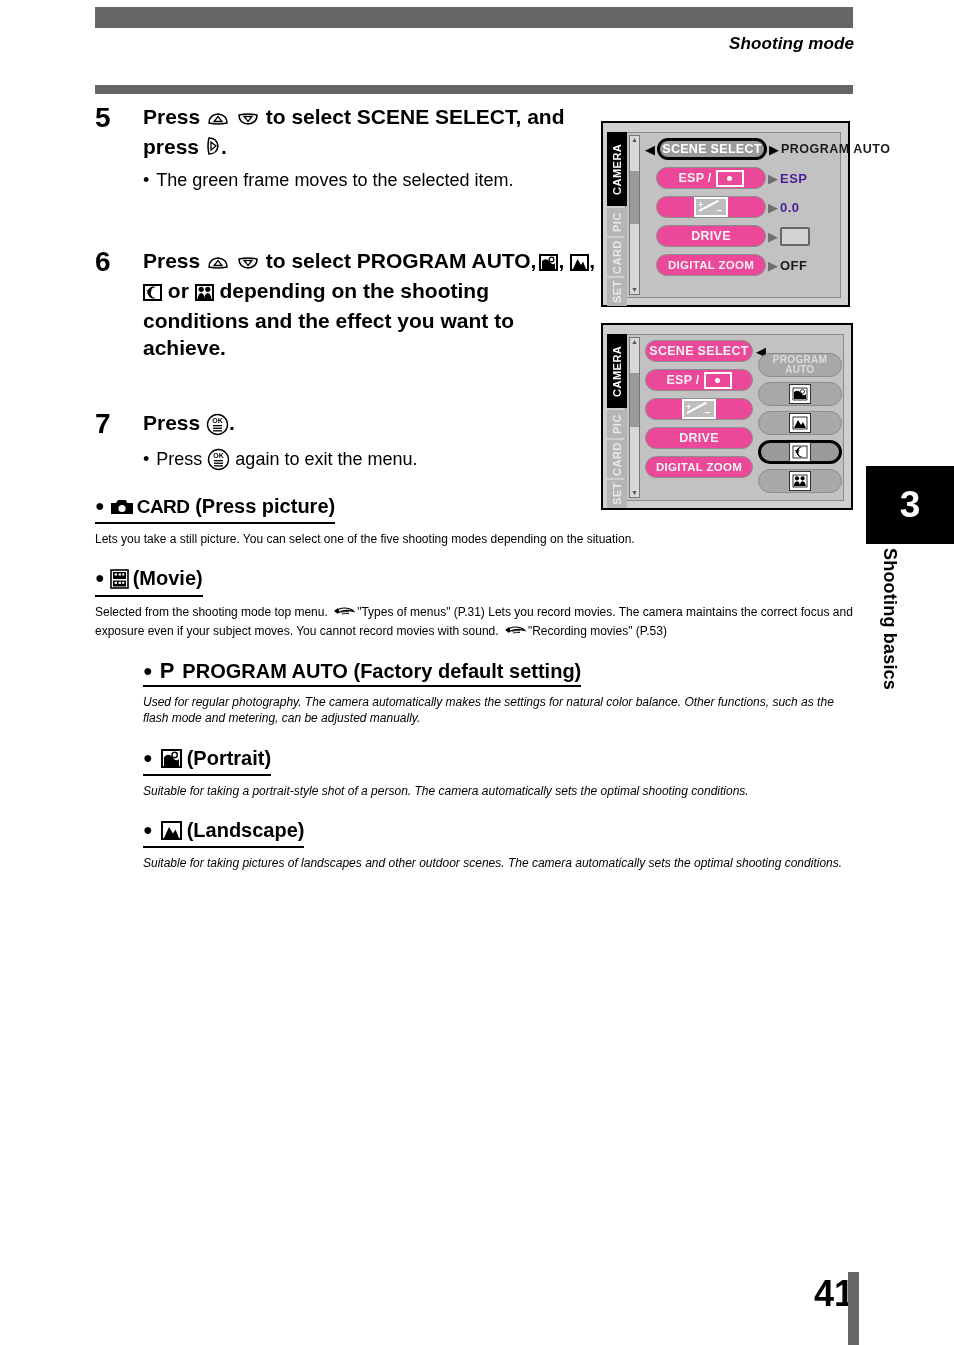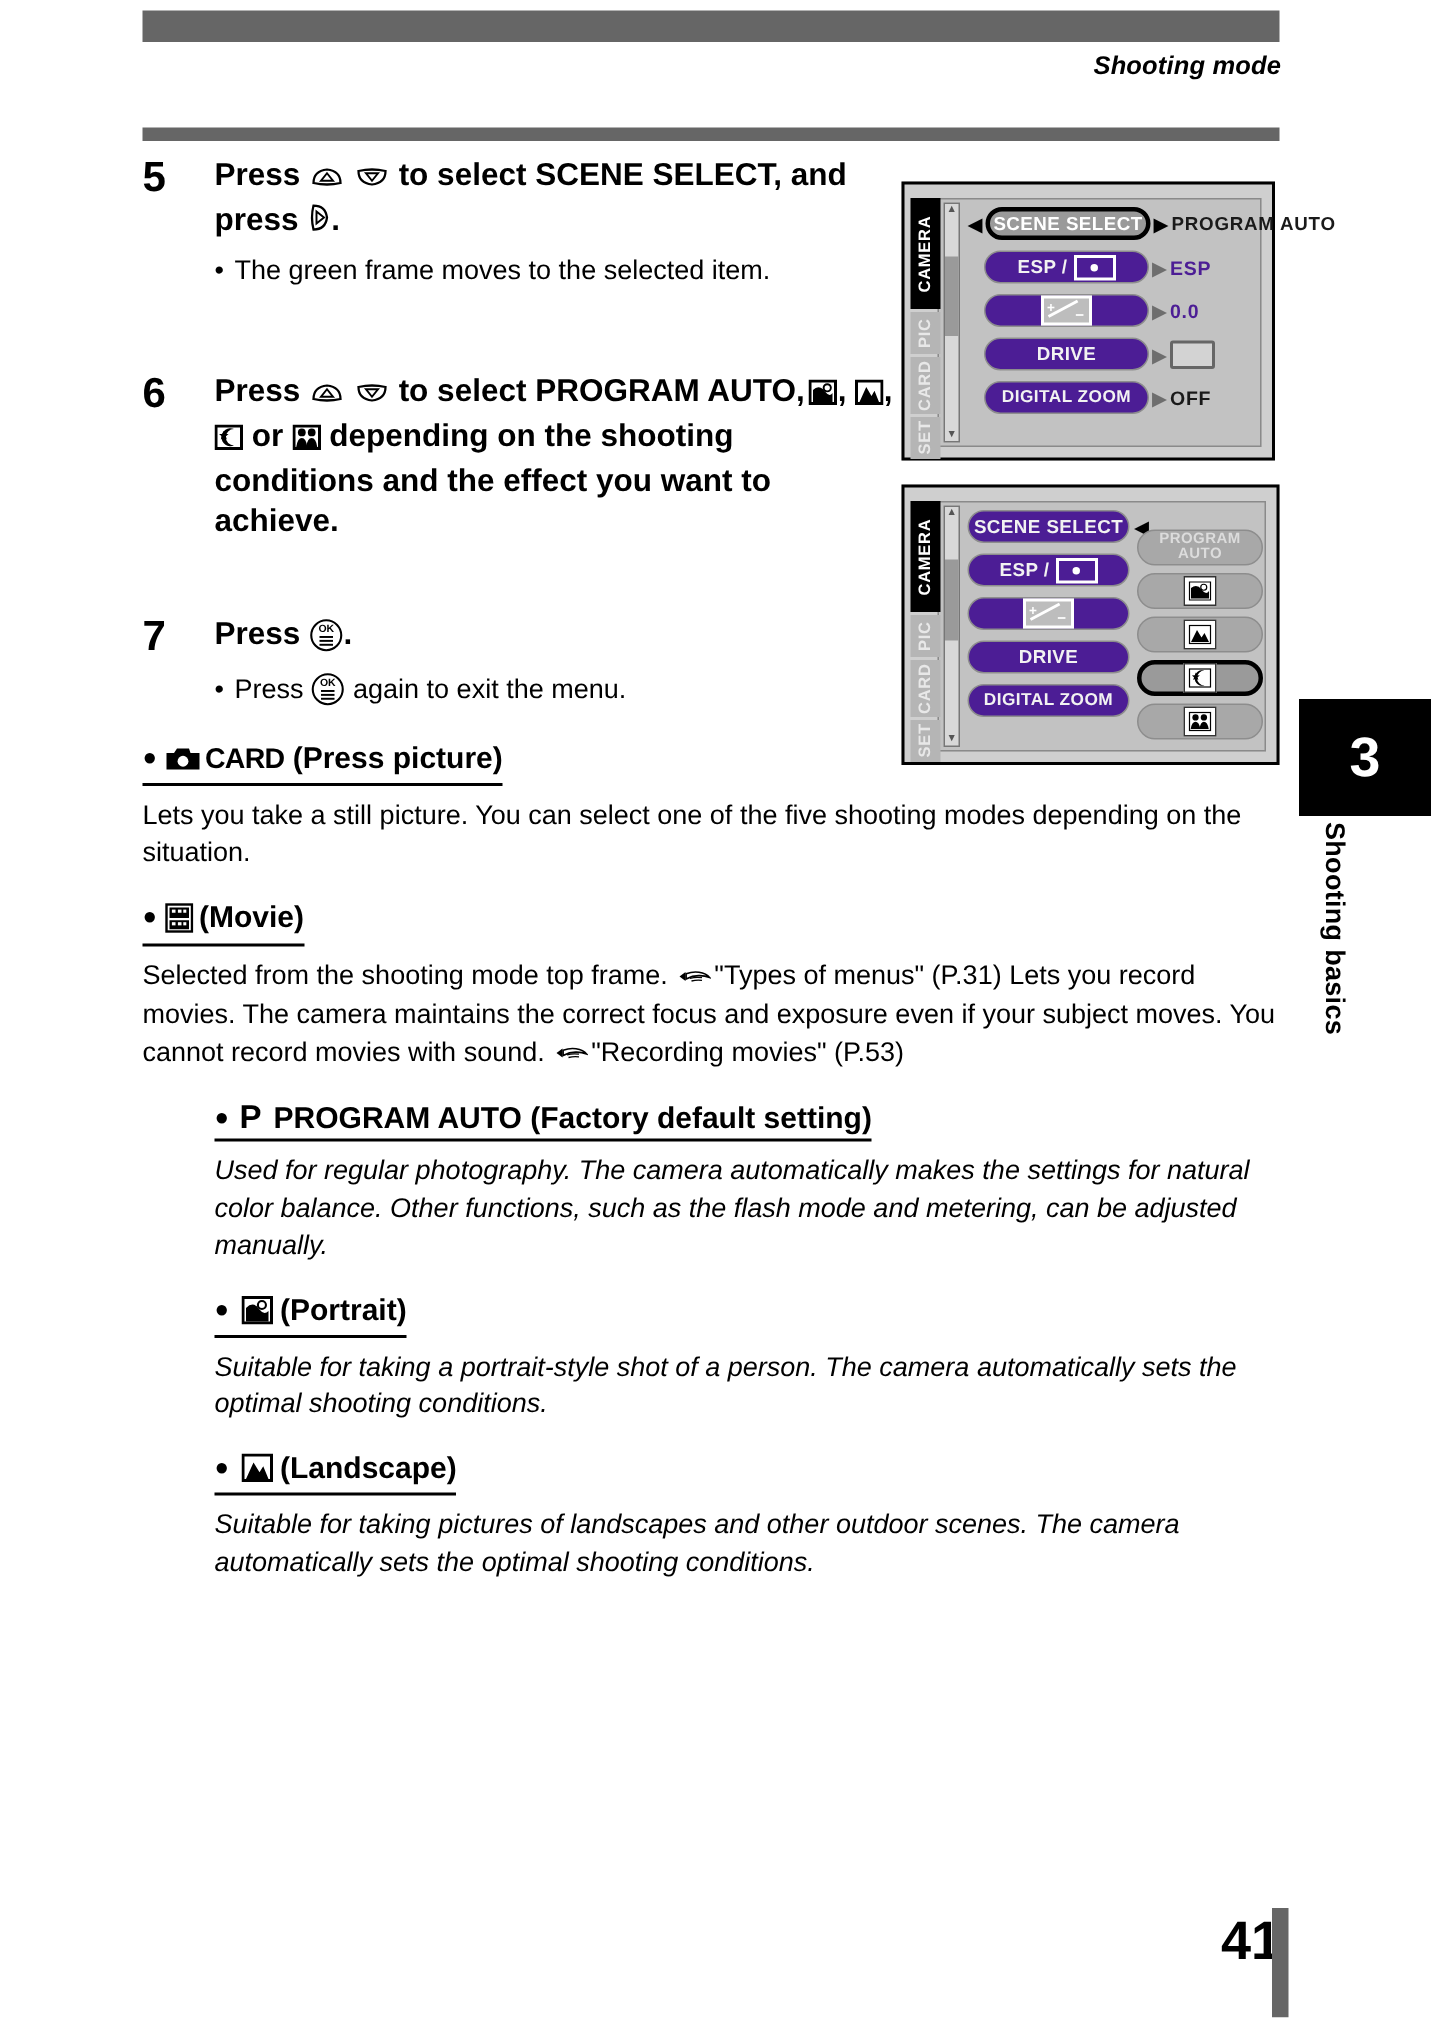--- a/index.html
+++ b/index.html
@@ -33,21 +33,21 @@
   
   .content{position:absolute;left:95px;top:104px;width:760px;}
 
   .step{position:relative;margin-bottom:4px;}
   .step-num{position:absolute;left:0;top:0;font-size:28px;font-weight:bold;line-height:1;}
   .step-body{margin-left:48px;}
   .step-title{font-size:21px;font-weight:bold;line-height:1.28;max-width:455px;}
   .step-sub{font-size:18px;line-height:1.3;margin-top:5px;max-width:470px;display:flex;}
   .step-sub .dot{flex:0 0 auto;margin-right:7px;}
 
-  .para{font-size:18px;line-height:1.38;max-width:760px;margin:2px 0 0 0;}
+  .para{font-size:12px;line-height:1.38;max-width:760px;margin:2px 0 0 0;}
 
   .sec-head{display:inline-block;font-size:20px;font-weight:bold;border-bottom:2.5px solid #000;padding-bottom:1px;
     margin-top:20px;margin-bottom:5px;white-space:nowrap;}
   .sec-head .bullet{font-size:16px;vertical-align:2px;margin-right:5px;}
   .plain-head{display:inline-block;font-size:20px;font-weight:bold;border-bottom:2.5px solid #000;padding-bottom:1px;
     margin-top:16px;margin-bottom:5px;}
 
   .indent{margin-left:48px;}
   .indent .para{max-width:712px;font-style:italic;}
 
@@ -76,21 +76,21 @@
   
   .scrollbar{position:absolute;left:26px;top:12px;width:9px;bottom:10px;background:#d8d8d8;border:1px solid #777;}
   .scroll-thumb{position:absolute;left:0;right:0;top:22%;height:34%;background:#9a9a9a;}
   .scroll-arrow{position:absolute;left:0;right:0;height:8px;color:#555;font-size:7px;text-align:center;line-height:8px;}
 
   
   .rows{position:absolute;left:40px;top:14px;right:6px;bottom:8px;}
   .row{position:absolute;left:0;height:24px;display:flex;align-items:center;}
 
   .pill{display:flex;align-items:center;justify-content:center;
-     height:22px;border-radius:11px;background:#4c1d95;border:1.5px solid #8d8d8d;
+     height:22px;border-radius:11px;background:#ec4899;border:1.5px solid #8d8d8d;
      color:#f2f2f2;font-size:12.5px;font-weight:bold;letter-spacing:.3px;
      box-sizing:border-box;}
   .pill.sel{background:#9a9a9a;border:3px solid #000;color:#fff;}
 
   .caret{font-size:13px;line-height:1;margin:0 2px;color:#000;}
   .caret-dim{color:#6e6e6e;}
 
   .val{font-size:13px;font-weight:bold;color:#4c1d95;letter-spacing:.5px;white-space:nowrap;}
   .val-dark{color:#1a1a1a;}
 
@@ -442,21 +442,21 @@
           <rect x="8.6" y="4.4" width="2.4" height="2.1" fill="#fff"></rect>
           <rect x="12.2" y="4.4" width="2" height="2.1" fill="#fff"></rect>
           <rect x="3" y="11.5" width="13" height="6" fill="#000"></rect>
           <rect x="4.6" y="12.8" width="2.4" height="2.1" fill="#fff"></rect>
           <rect x="8.6" y="12.8" width="2.4" height="2.1" fill="#fff"></rect>
           <rect x="12.2" y="12.8" width="2" height="2.1" fill="#fff"></rect>
         </svg>
     </span><span>(Movie)</span>
   </div>
   <div class="para">
-    <span>Selected from the shooting mode top frame.</span>
+    <span>Selected from the shooting mode top menu.</span>
     <span class="ico" style="vertical-align:-2px;margin:0 2px;">
       <svg width="22" height="14" viewBox="0 0 22 14">
           <path d="M1 7 L5 4 L5 10 Z" fill="#000"></path>
           <path d="M5.4 5.2 Q10 3.5 14 4.2 Q19 5 21 7.6 Q18 6.6 14.4 6.4 Q10 6.2 5.4 8.6 Z" fill="none" stroke="#000" stroke-width="1.1"></path>
           <path d="M8 8.2 Q12 7.2 16 7.8" fill="none" stroke="#000" stroke-width="0.9"></path>
           <path d="M9 10 Q12.6 9.1 16 9.6" fill="none" stroke="#000" stroke-width="0.9"></path>
         </svg>
     </span><span>"Types of menus" (P.31)</span>
     <span>Lets you record movies. The camera maintains the correct focus and exposure even if your subject moves. You cannot record movies with sound.</span>
     <span class="ico" style="vertical-align:-2px;margin:0 2px;">

